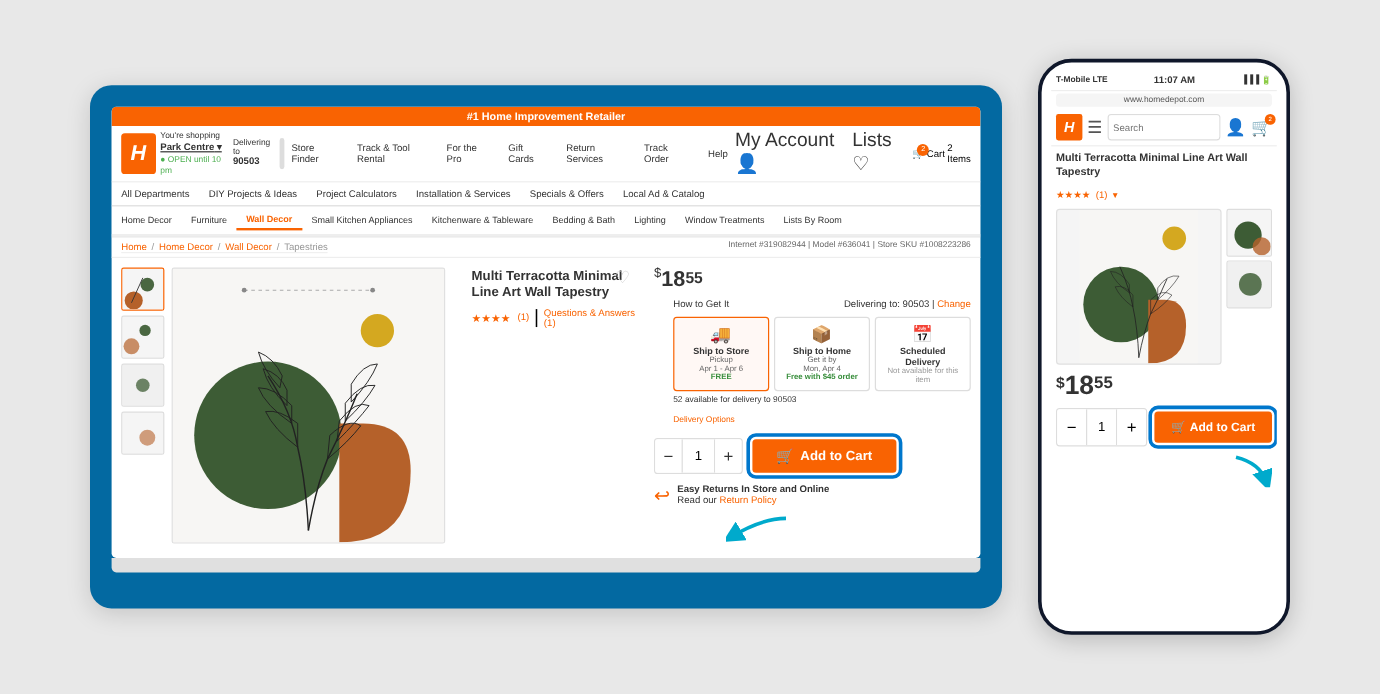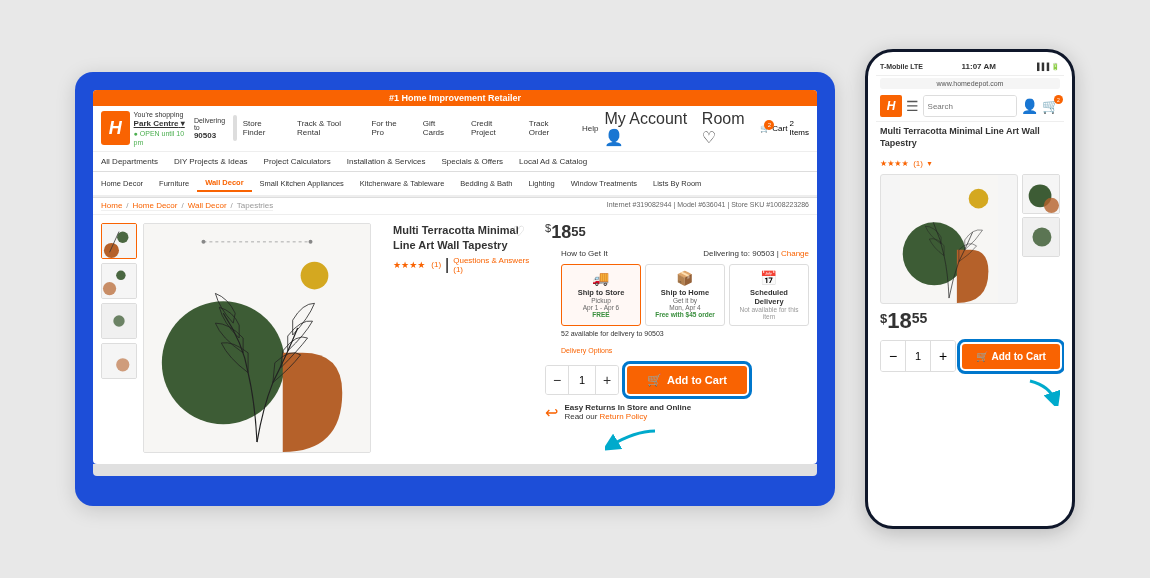--- a/index.html
+++ b/index.html
@@ -10,21 +10,21 @@
       height: 578px;
       overflow: hidden;
       display: flex;
       align-items: center;
       justify-content: center;
       gap: 20px;
     }
 
     
     .laptop-frame {
-      background: #1d4ed8;
+      background: #0369a1;
       border-radius: 18px;
       padding: 18px 18px 30px 18px;
       width: 760px;
       box-shadow: 0 4px 20px rgba(0,0,0,0.15);
       position: relative;
     }
     .laptop-screen {
       background: #fff;
       border-radius: 4px;
       overflow: hidden;
@@ -625,29 +625,29 @@
           <div class="search-bar">
             <input class="search-input" type="text" placeholder="What can we help you find today?" style="">
 
           </div>
 
           <div class="header-right">
             <span class="header-link">Store Finder</span>
             <span class="header-link">Track &amp; Tool Rental</span>
             <span class="header-link">For the Pro</span>
             <span class="header-link">Gift Cards</span>
-            <span class="header-link">Credit Project</span>
+            <span class="header-link">Return Services</span>
             <span class="header-link">Track Order</span>
             <span class="header-link">Help</span>
           </div>
           <div class="header-link">
             <span>My Account</span> 👤
           </div>
           <div class="header-link">
-            <span>Room</span> ♡
+            <span>Lists</span> ♡
           </div>
           <div class="cart-area">
             <div class="cart-icon-wrap">
               🛒
               <div class="cart-badge">2</div>
             </div>
             <span>Cart</span>
             <span>2 Items</span>
           </div>
         </div>

